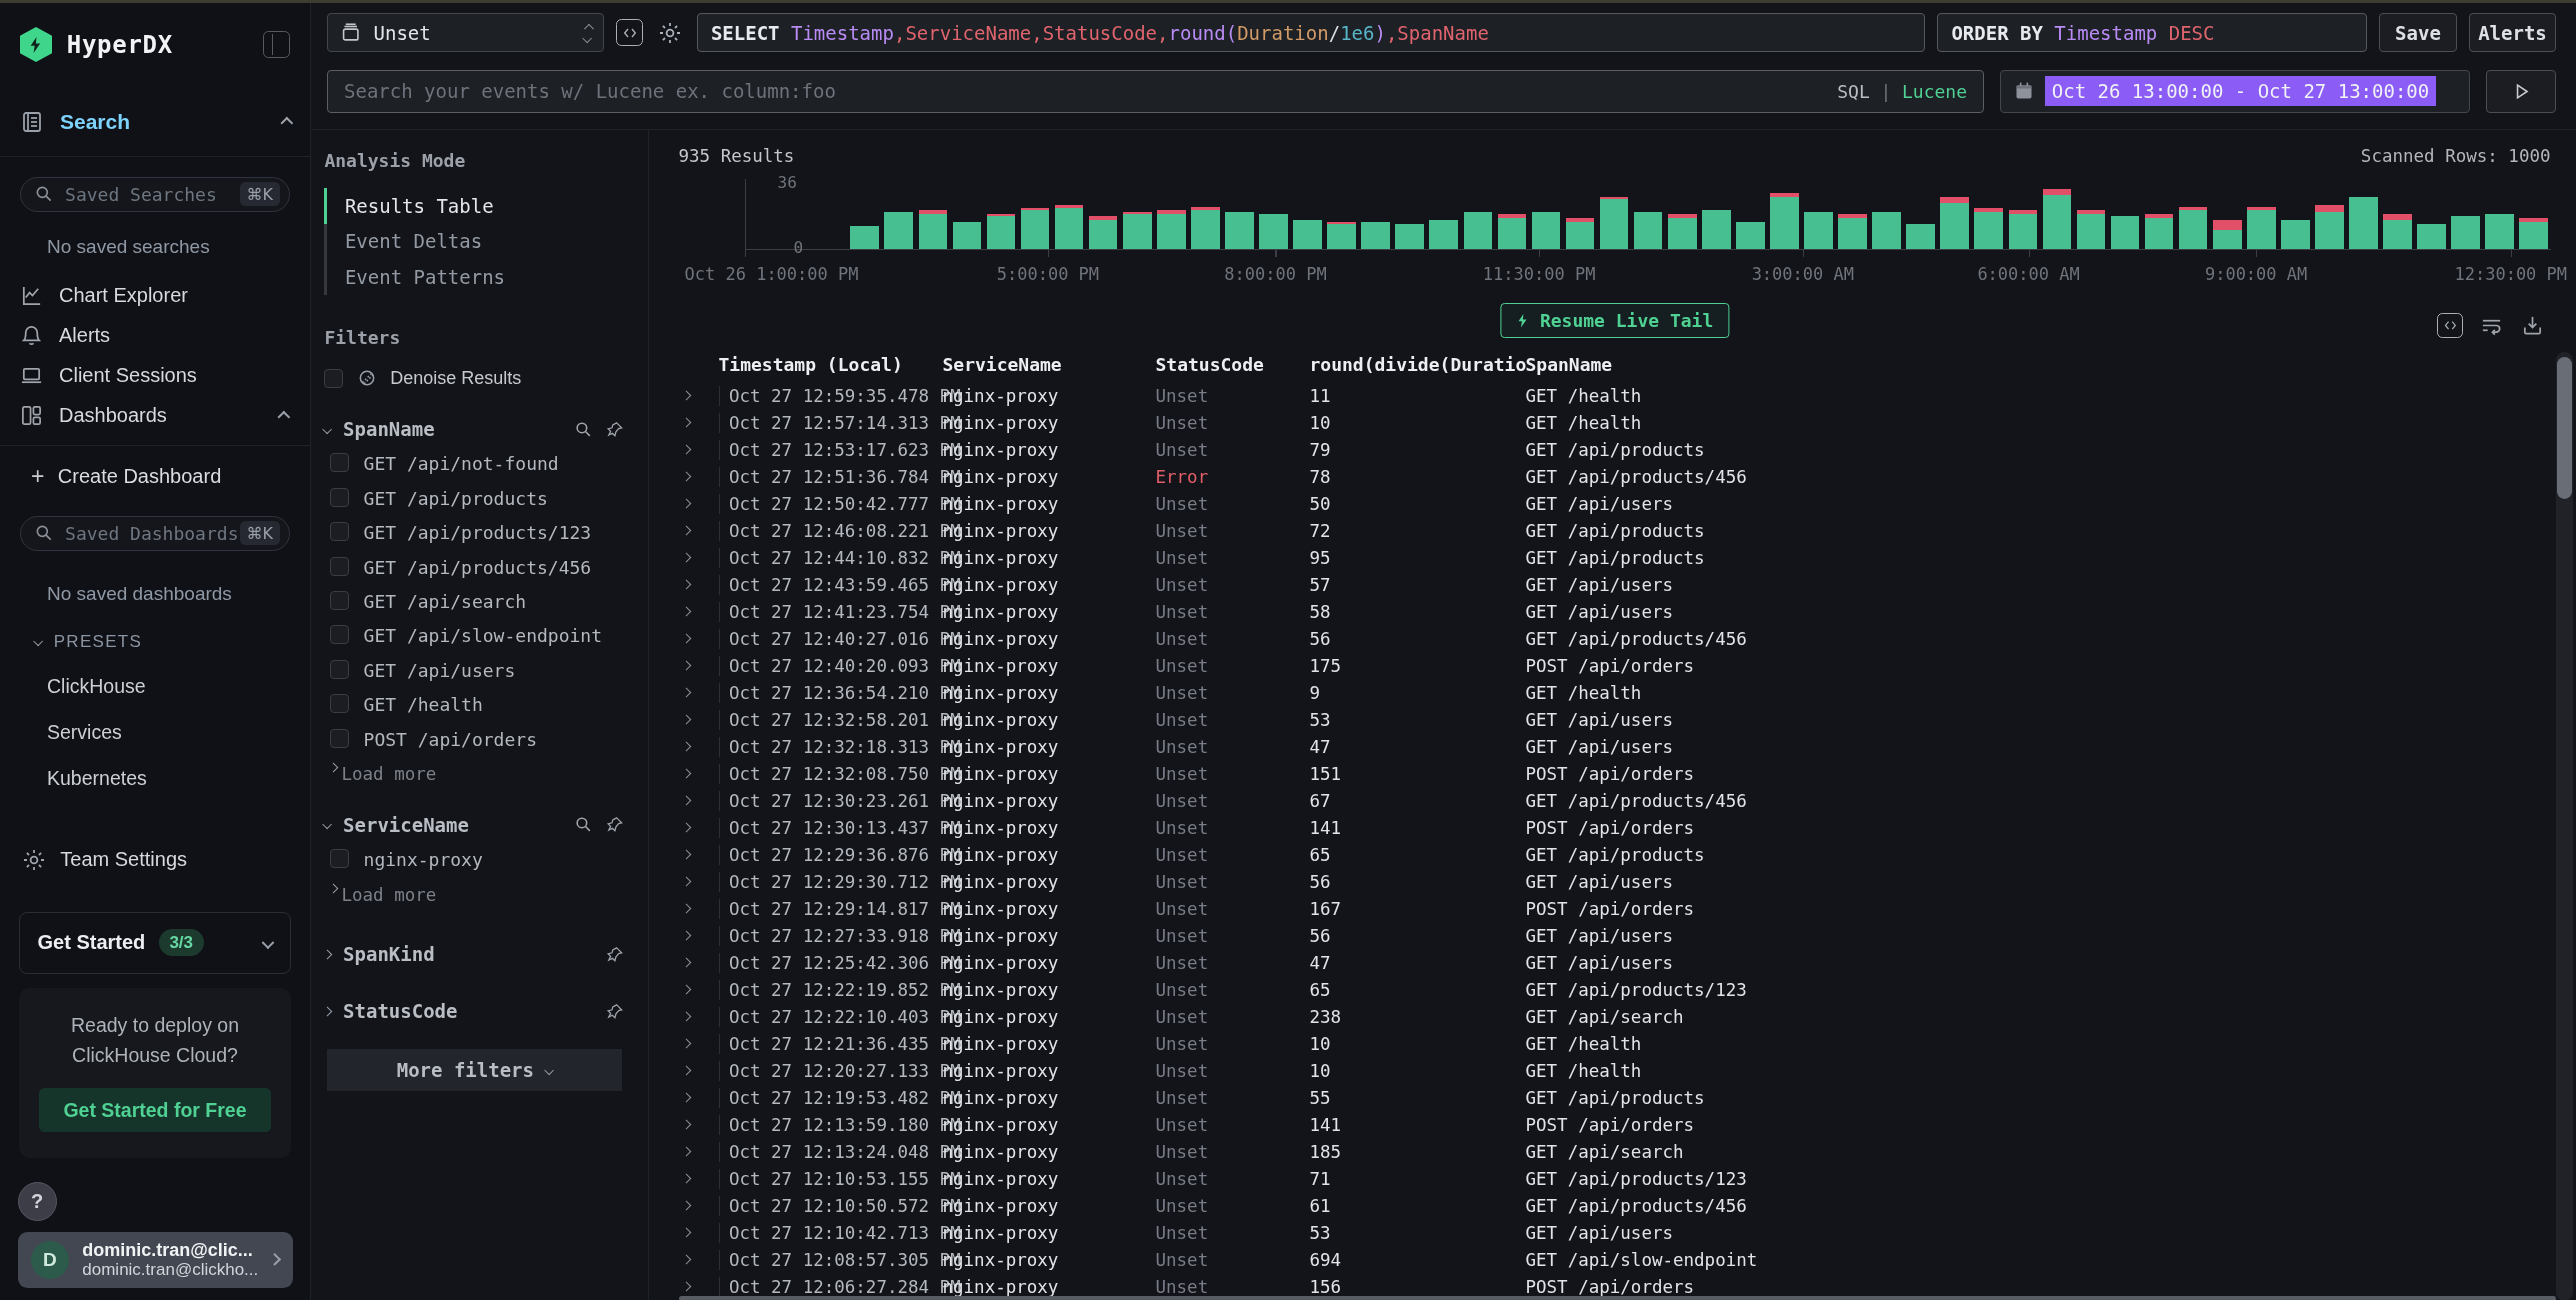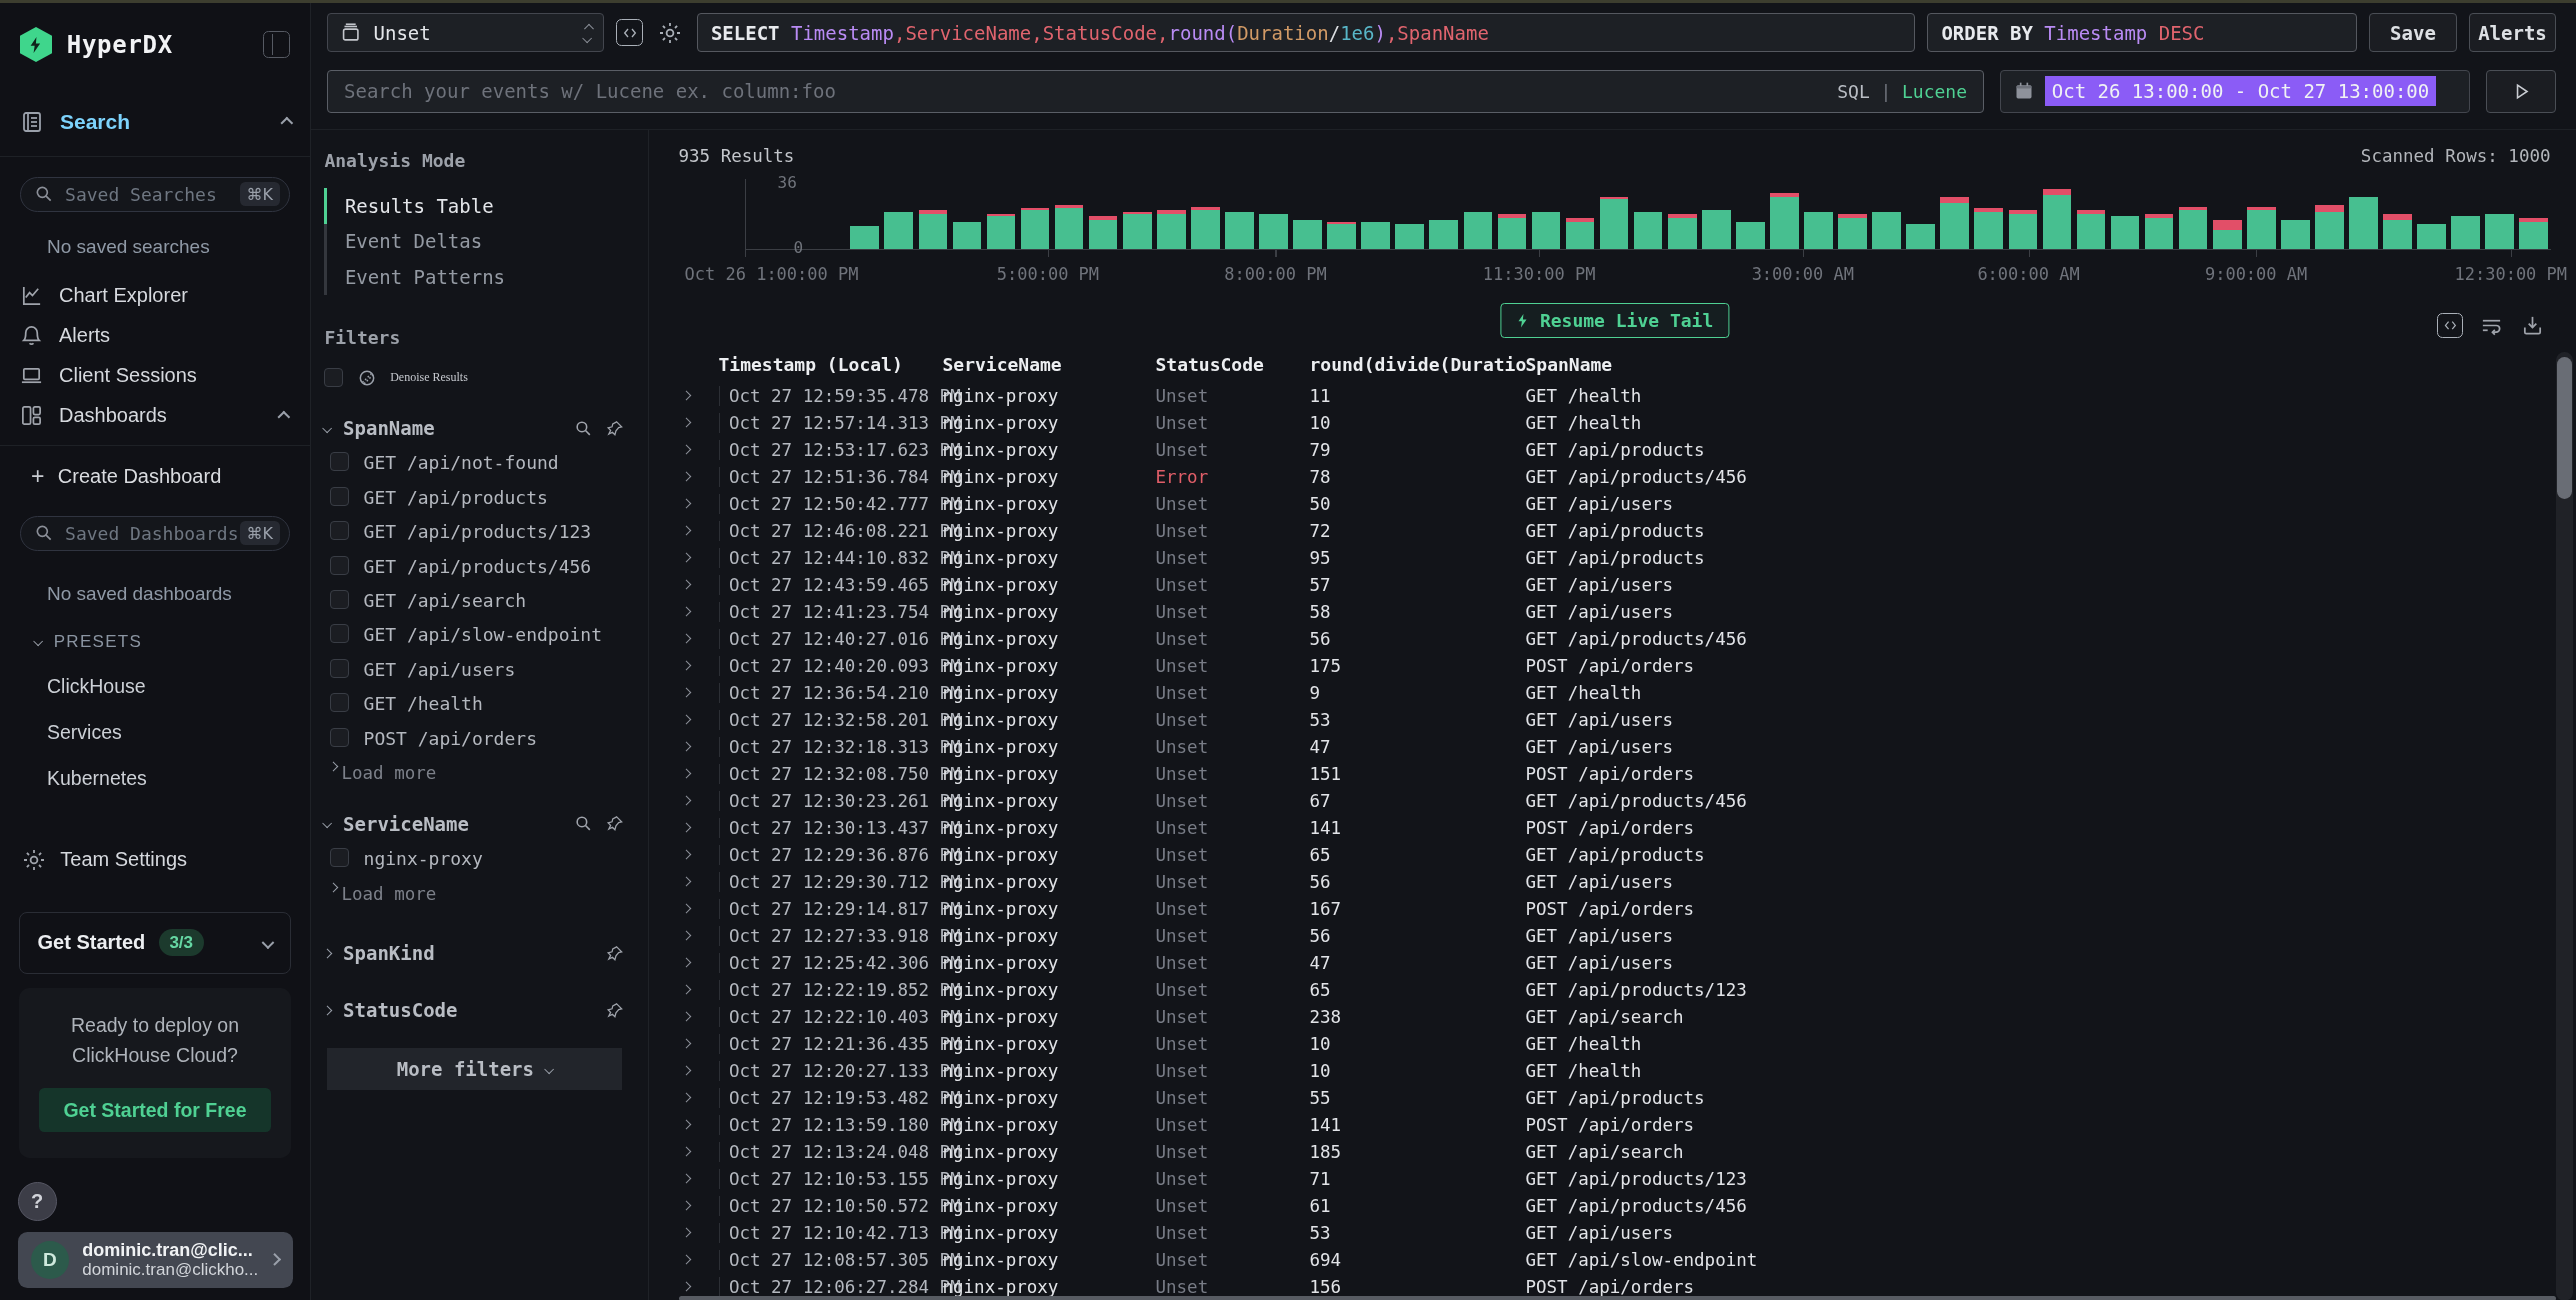--- a/index.html
+++ b/index.html
@@ -70,21 +70,21 @@
   .iconbtn.boxed { border:1.3px solid #aab0b8; width:27px; height:27px; }
   .querybox { flex:1; height:39px; background:#1d2025; border:1.3px solid #55585f; border-radius:4px; display:flex; align-items:center; padding:0 13.4px; font-family:"DejaVu Sans Mono", monospace; font-size:19px; white-space:nowrap; overflow:hidden; }
   .orderbox { width:430px; height:39px; background:#1d2025; border:1.3px solid #55585f; border-radius:4px; display:flex; align-items:center; padding:0 13.4px; font-family:"DejaVu Sans Mono", monospace; font-size:19px; white-space:nowrap; overflow:hidden; }
   .tok-kw { color:#e8eaee; font-weight:bold; }
   .tok-purple { color:#b98bf4; }
   .tok-salmon { color:#e0646e; }
   .tok-orange { color:#d19a66; }
   .tok-cyan { color:#58b6c8; }
   .tok-white { color:#dcdee2; }
   .btn { height:39px; background:#1b1d22; border:1.3px solid #4a4e55; border-radius:4px; color:#dde0e4; font-family:"DejaVu Sans Mono", monospace; font-size:19px; font-weight:bold; display:flex; align-items:center; justify-content:center; cursor:pointer; }
-  .btn.save { width:88px; }
+  .btn.save { width:78px; }
   .btn.alerts { width:87px; }
   .tb-row2 { display:flex; align-items:center; margin-top:17.5px; gap:16px; }
   .searchbox { flex:1; height:43px; background:#1d2025; border:1.3px solid #5a5e66; border-radius:4px; display:flex; align-items:center; padding:0 16px; }
   .searchbox .sph { color:#6e727b; font-family:"DejaVu Sans Mono", monospace; font-size:19px; }
   .langtoggle { margin-left:auto; font-family:"DejaVu Sans Mono", monospace; font-size:18px; display:flex; gap:10.7px; align-items:center; }
   .langtoggle .sql { color:#b9bdc4; }
   .langtoggle .sep { color:#6e727b; }
   .langtoggle .lucene { color:#4fd193; }
   .datebox { width:470px; height:43px; background:#1d2025; border:1.3px solid #43464e; border-radius:4px; display:flex; align-items:center; padding:0 13.4px; }
   .datebox .dtext { font-family:"DejaVu Sans Mono", monospace; font-size:19px; color:#f0f2f4; background:#8b5cf6; padding:4px 6.7px; margin-left:10.7px; white-space:nowrap; }
@@ -94,21 +94,21 @@
 
   
   .fpanel { width:338px; min-width:338px; border-right:1.3px solid #1f2227; padding:20px 23px 0 13.4px; overflow:hidden; }
   .ftitle { font-family:"DejaVu Sans Mono", monospace; font-weight:bold; font-size:18px; color:#9ca1a9; }
   .amode-list { margin-top:17.5px; }
   .amode-item { border-left:3.4px solid #34373d; padding:6.7px 0 6.7px 17.5px; font-family:"DejaVu Sans Mono", monospace; font-size:19px; color:#949aa3; cursor:pointer; }
   .amode-item.active { border-left-color:#4fd193; color:#e4e6ea; }
   .filters-title { margin-top:32px; }
   .denoise-row { display:flex; align-items:center; margin-top:20px; gap:13.4px; }
   .cbx { width:19px; height:19px; background:#1b1d22; border:1.3px solid #393d45; border-radius:4px; flex:none; }
-  .denoise-label { font-family:Liberation Serif, serif; font-size:12px; color:#c6c9cf; }
+  .denoise-label { font-family:Liberation Sans, sans-serif; font-size:18px; color:#c6c9cf; }
   .fgroup { margin-top:29.5px; }
   .fgroup-head { display:flex; align-items:center; gap:12px; color:#9aa0aa; }
   .fgroup-head .gtitle { font-family:"DejaVu Sans Mono", monospace; font-weight:bold; font-size:19px; color:#b9bdc4; }
   .fgroup-head .gicons { margin-left:auto; display:flex; gap:13.4px; color:#9aa0aa; }
   .fitem { display:flex; align-items:flex-start; gap:14.8px; margin-top:13.4px; padding-left:5.4px; cursor:pointer; }
   .fitem .flabel { font-family:"DejaVu Sans Mono", monospace; font-size:18px; color:#b4b8bf; }
   .loadmore { display:flex; align-items:flex-start; gap:5px; margin-top:14.8px; padding-left:5.4px; color:#7c8089; font-family:"DejaVu Sans Mono", monospace; font-size:17.5px; cursor:pointer; }
   .morefilters { margin:27px 2.7px 0 2.7px; height:42px; background:#22252b; display:flex; align-items:center; justify-content:center; gap:12px; font-family:"DejaVu Sans Mono", monospace; font-weight:bold; font-size:19px; color:#b9bdc4; cursor:pointer; }
 
   

